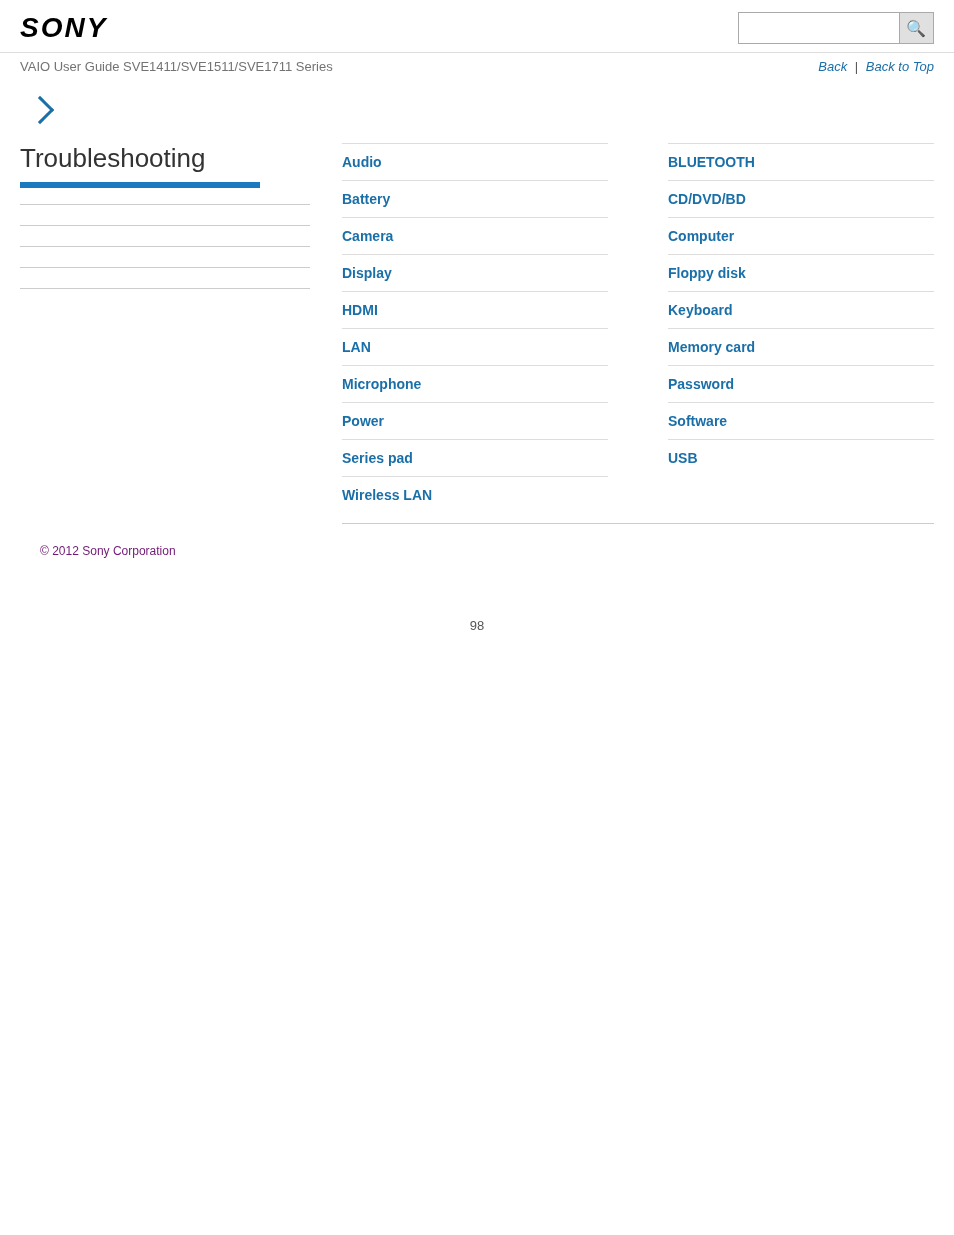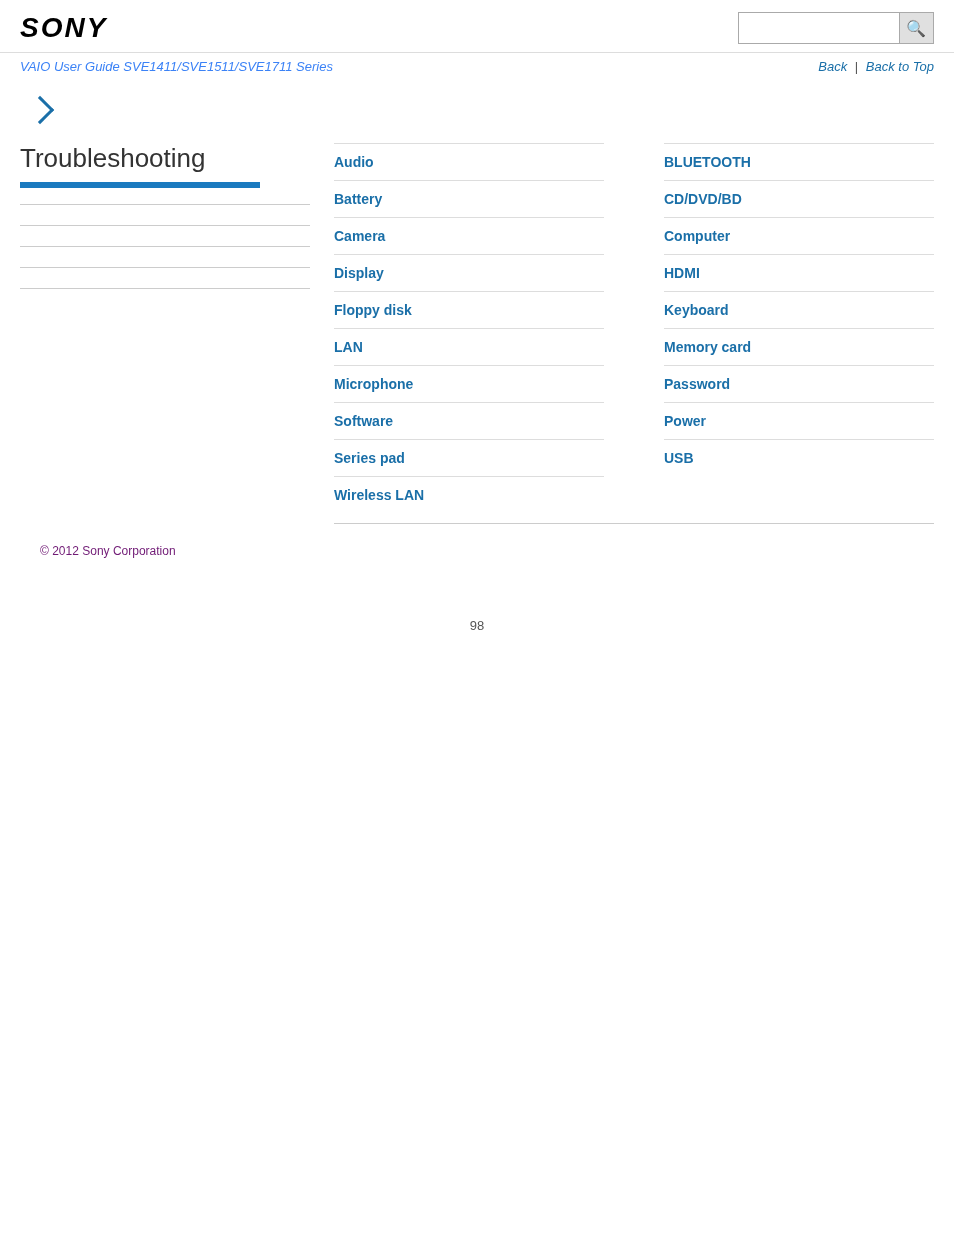--- a/index.html
+++ b/index.html
@@ -56,22 +56,21 @@
     
     .nav-bar {
       display: flex;
       align-items: center;
       justify-content: space-between;
       padding: 6px 20px;
       font-size: 13px;
       color: #555;
     }
     .nav-bar .breadcrumb {
-      color: #3b82f6;
-      font-style: italic;
+      color: #737373;
     }
     .nav-links a {
       color: #1a6fa8;
       text-decoration: none;
       font-style: italic;
     }
     .nav-links .separator {
       color: #555;
       margin: 0 4px;
     }
@@ -89,21 +88,21 @@
       border-right: 3px solid #1a6fa8;
       border-bottom: 3px solid #1a6fa8;
       transform: rotate(-45deg);
       margin-bottom: 10px;
       margin-left: 10px;
     }
 
     
     .content-area {
       display: flex;
-      gap: 4px;
+      gap: 12px;
       margin-top: 10px;
     }
 
     
     .sidebar {
       width: 310px;
       flex-shrink: 0;
       padding-right: 20px;
     }
     .sidebar-title {
@@ -220,29 +219,29 @@
     </div>
 
     <div class="topics-grid" id="topics-grid">
     <div class="topic-link"><a href="#">Audio</a></div>
         <div class="topic-link"><a href="#">BLUETOOTH</a></div>
         <div class="topic-link"><a href="#">Battery</a></div>
         <div class="topic-link"><a href="#">CD/DVD/BD</a></div>
         <div class="topic-link"><a href="#">Camera</a></div>
         <div class="topic-link"><a href="#">Computer</a></div>
         <div class="topic-link"><a href="#">Display</a></div>
+        <div class="topic-link"><a href="#">Floppy disk</a></div>
         <div class="topic-link"><a href="#">HDMI</a></div>
-        <div class="topic-link"><a href="#">Floppy disk</a></div>
         <div class="topic-link"><a href="#">Keyboard</a></div>
         <div class="topic-link"><a href="#">LAN</a></div>
         <div class="topic-link"><a href="#">Memory card</a></div>
         <div class="topic-link"><a href="#">Microphone</a></div>
         <div class="topic-link"><a href="#">Password</a></div>
+        <div class="topic-link"><a href="#">Power</a></div>
         <div class="topic-link"><a href="#">Software</a></div>
-        <div class="topic-link"><a href="#">Power</a></div>
         <div class="topic-link"><a href="#">Series pad</a></div>
         <div class="topic-link"><a href="#">USB</a></div>
         <div class="topic-link"><a href="#">Wireless LAN</a></div>
       </div>
 
   </div>
 
   
   <div class="footer">
     <span>© 2012 Sony Corporation</span>

